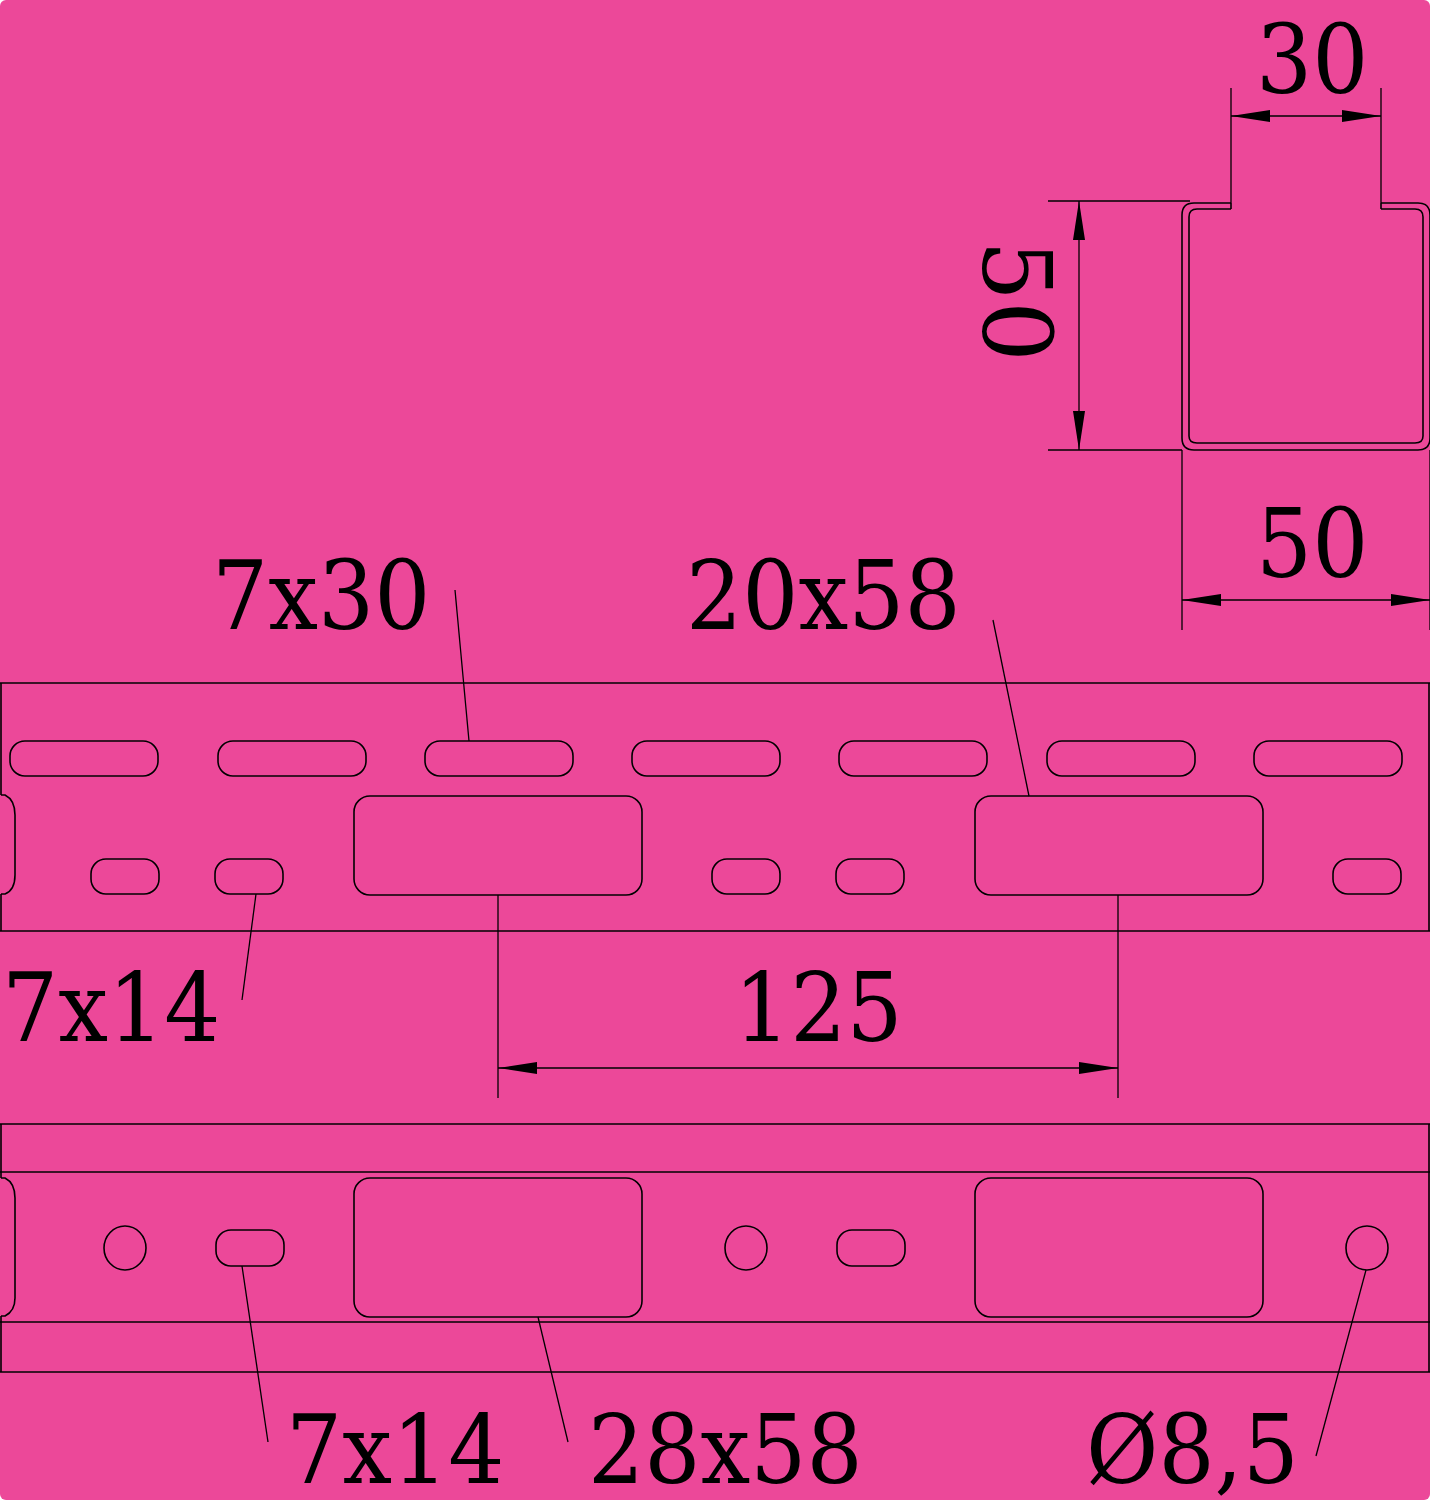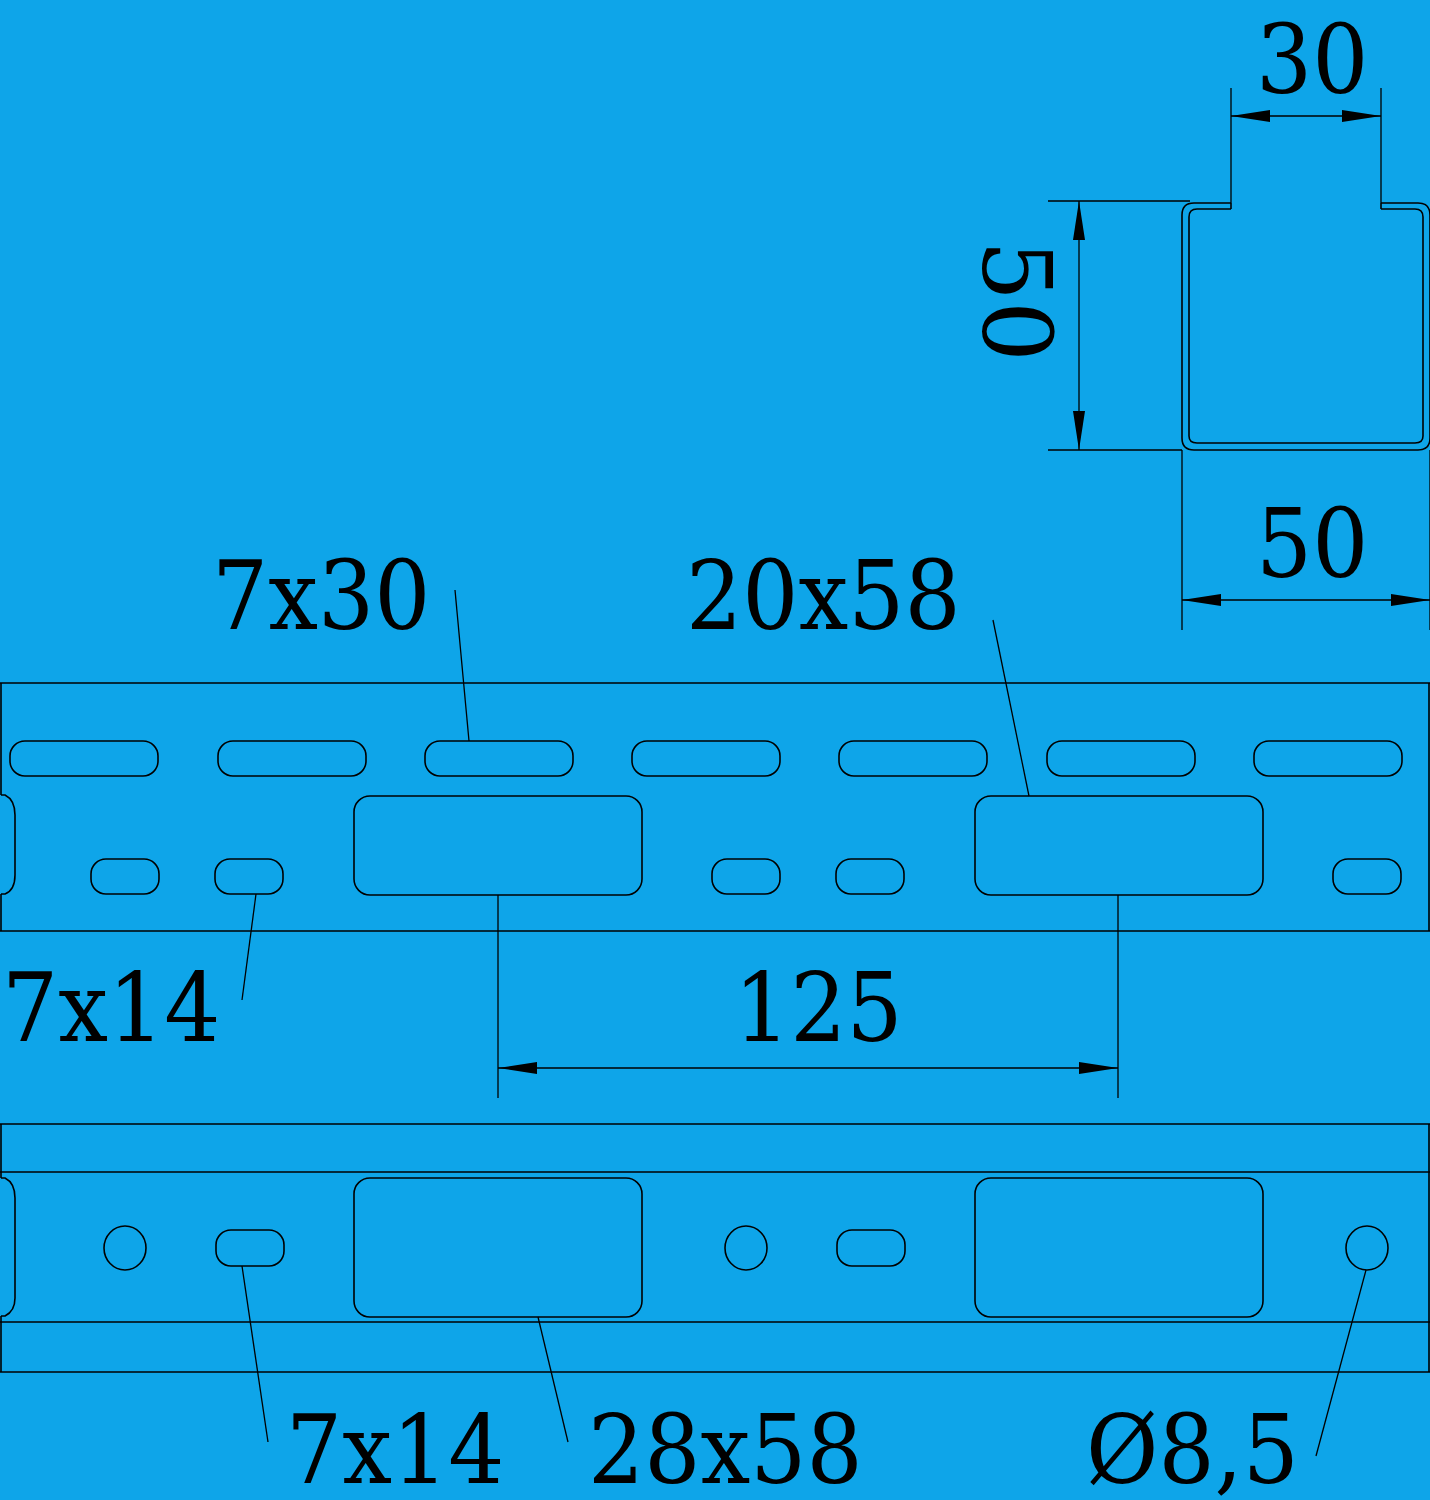--- a/index.html
+++ b/index.html
@@ -1,16 +1,16 @@
 <!DOCTYPE html>
 <html><head>
 <meta charset="utf-8">
 <style>
   html, body { margin: 0; padding: 0; background: #ffffff; }
-  #canvas { position: relative; width: 1430px; height: 1500px; overflow: hidden; background: #0ea5e9; }
+  #canvas { position: relative; width: 1430px; height: 1500px; overflow: hidden; background: #ec4899; border-radius: 6px; }
   svg { position: absolute; left: 0; top: 0; }
   .ln { stroke: #000; stroke-width: 1.6; fill: none; }
   .thin { stroke: #000; stroke-width: 1.3; fill: none; }
   .arrow { fill: #000; stroke: none; }
   .lbl { position: absolute; font-family: "DejaVu Serif", "Liberation Serif", serif; color: #000; line-height: 1; white-space: nowrap; font-size: 96px; transform: scaleX(0.92); transform-origin: left top; }
 </style>
 </head>
 <body>
 
 <div id="canvas">

